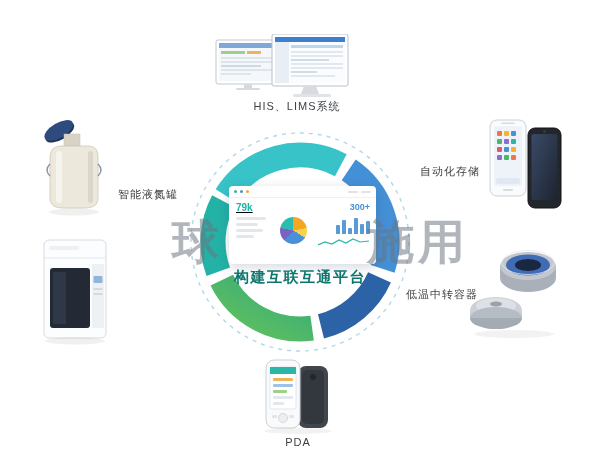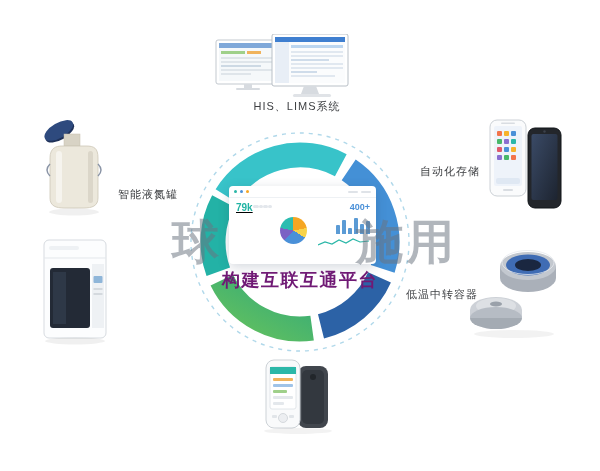--- a/index.html
+++ b/index.html
@@ -7,45 +7,45 @@
     position:relative;width:600px;height:471px;background:#ffffff;overflow:hidden;
     font-family:"Liberation Sans","DejaVu Sans",sans-serif;
   }
   .layer-svg{position:absolute;left:0;top:0;z-index:2;pointer-events:none;}
   .device{position:absolute;z-index:1;}
   .node-label{position:absolute;z-index:4;color:#3d3f42;font-size:11px;letter-spacing:1px;white-space:nowrap;}
   .node-label.center-text{text-align:center;}
   .watermark{position:absolute;top:218px;z-index:7;font-size:47px;font-weight:bold;
     color:#6b7480;opacity:0.52;line-height:1;letter-spacing:4px;pointer-events:none;}
   .wm-left{left:172px;}
-  .wm-right{left:356px;}
+  .wm-right{left:367px;}
   
   .card{position:absolute;left:229px;top:186px;width:147px;height:78px;background:#fff;
     border-radius:4px;box-shadow:0 3px 12px rgba(40,60,90,0.20);z-index:5;box-sizing:border-box;}
   .card-header{height:11px;border-bottom:1px solid #eef1f4;display:flex;align-items:center;padding:0 5px;gap:3px;}
   .hdr-dot{width:3px;height:3px;border-radius:50%;}
   .hdr-dot.d1{background:#2bb7a8;} .hdr-dot.d2{background:#4a90d8;} .hdr-dot.d3{background:#f5a623;}
   .hdr-spacer{flex:1;}
   .hdr-bar{width:10px;height:2px;background:#dfe3e8;border-radius:1px;}
   .card-body{display:flex;padding:4px 6px 5px 7px;gap:6px;height:calc(100% - 12px);box-sizing:border-box;}
-  .col-kpi{width:36px;display:flex;flex-direction:row;text-decoration:underline;}
+  .col-kpi{width:36px;display:flex;flex-direction:column;text-decoration:underline;}
   .kpi-left{color:#1fb3a3;font-size:10px;font-weight:bold;line-height:12px;}
   .cap{height:3px;background:#e3e7ec;border-radius:2px;margin-top:3px;}
   .cap.w1{width:30px;} .cap.w2{width:22px;} .cap.w3{width:27px;} .cap.w4{width:18px;}
   .col-pie{width:30px;display:flex;align-items:center;justify-content:center;}
   .pie{width:27px;height:27px;border-radius:50%;
     background:conic-gradient(#f5a623 0 22%,#f8d34a 22% 34%,#4a90d8 34% 62%,#7b61c4 62% 78%,#2bbcb0 78% 100%);}
   .col-stats{flex:1;display:flex;flex-direction:column;}
   .kpi-right{color:#4a90d8;font-size:9px;font-weight:bold;text-align:right;line-height:10px;}
   .bars{display:flex;align-items:flex-end;gap:2px;height:20px;margin-top:2px;justify-content:flex-end;}
   .bar{width:4px;background:#5b9bd5;border-radius:1px 1px 0 0;}
   .b1{height:9px;} .b2{height:14px;} .b3{height:6px;} .b4{height:16px;} .b5{height:10px;} .b6{height:13px;}
   .spark{margin-top:3px;align-self:flex-end;}
   .center-title{position:absolute;left:50%;top:268px;transform:translateX(-50%);z-index:6;
-    font-size:18px;font-weight:bold;color:#701a75;letter-spacing:1.5px;white-space:nowrap;}
+    font-size:15px;font-weight:bold;color:#0f766e;letter-spacing:1.5px;white-space:nowrap;}
 </style>
 </head>
 <body>
 
 <div class="canvas">
 
   <svg class="layer-svg" width="600" height="471" viewBox="0 0 600 471">
     <defs>
       <linearGradient id="greenGrad" x1="1" y1="0" x2="0" y2="1">
         <stop offset="0" stop-color="#2fa87c"></stop>
@@ -77,21 +77,21 @@
         <span class="kpi-left">79k</span>
         <span class="cap w1"></span>
           <span class="cap w2"></span>
         <span class="cap w3"></span>
           <span class="cap w4"></span>
       </div>
       <div class="col-pie">
         <div class="pie"></div>
       </div>
       <div class="col-stats">
-        <span class="kpi-right">400+</span>
+        <span class="kpi-right">300+</span>
         <div class="bars">
           <span class="bar b1"></span>
             <span class="bar b2"></span>
             <span class="bar b3"></span>
           <span class="bar b4"></span>
             <span class="bar b5"></span>
             <span class="bar b6"></span>
         </div>
         <svg class="spark" width="52" height="10" viewBox="0 0 52 10">
           <polyline points="0,8 7,5 14,7 21,3 28,6 35,2 42,5 51,4" fill="none" stroke="#2bb7a8" stroke-width="1.2"></polyline>
@@ -215,14 +215,15 @@
     <rect x="27" y="20" width="20" height="3" rx="1" fill="#f0b35c"></rect>
     <rect x="27" y="26" width="20" height="3" rx="1" fill="#9fc3e8"></rect>
     <rect x="27" y="32" width="14" height="3" rx="1" fill="#9fd08a"></rect>
     <rect x="27" y="38" width="20" height="3" rx="1" fill="#e4e8ec"></rect>
     <rect x="27" y="44" width="11" height="3" rx="1" fill="#e4e8ec"></rect>
     <circle cx="37" cy="60" r="4.5" fill="#eceef1" stroke="#d5d9dd"></circle>
     <rect x="26" y="57" width="5" height="3" rx="1" fill="#e1e5e9"></rect>
     <rect x="43" y="57" width="5" height="3" rx="1" fill="#e1e5e9"></rect>
     <ellipse cx="52" cy="73" rx="34" ry="3" fill="#000000" opacity="0.05"></ellipse>
   </svg>
+  <div class="node-label center-text" style="left:258px;top:436px;width:80px;">PDA</div>
 
 </div>
 
 </body></html>

